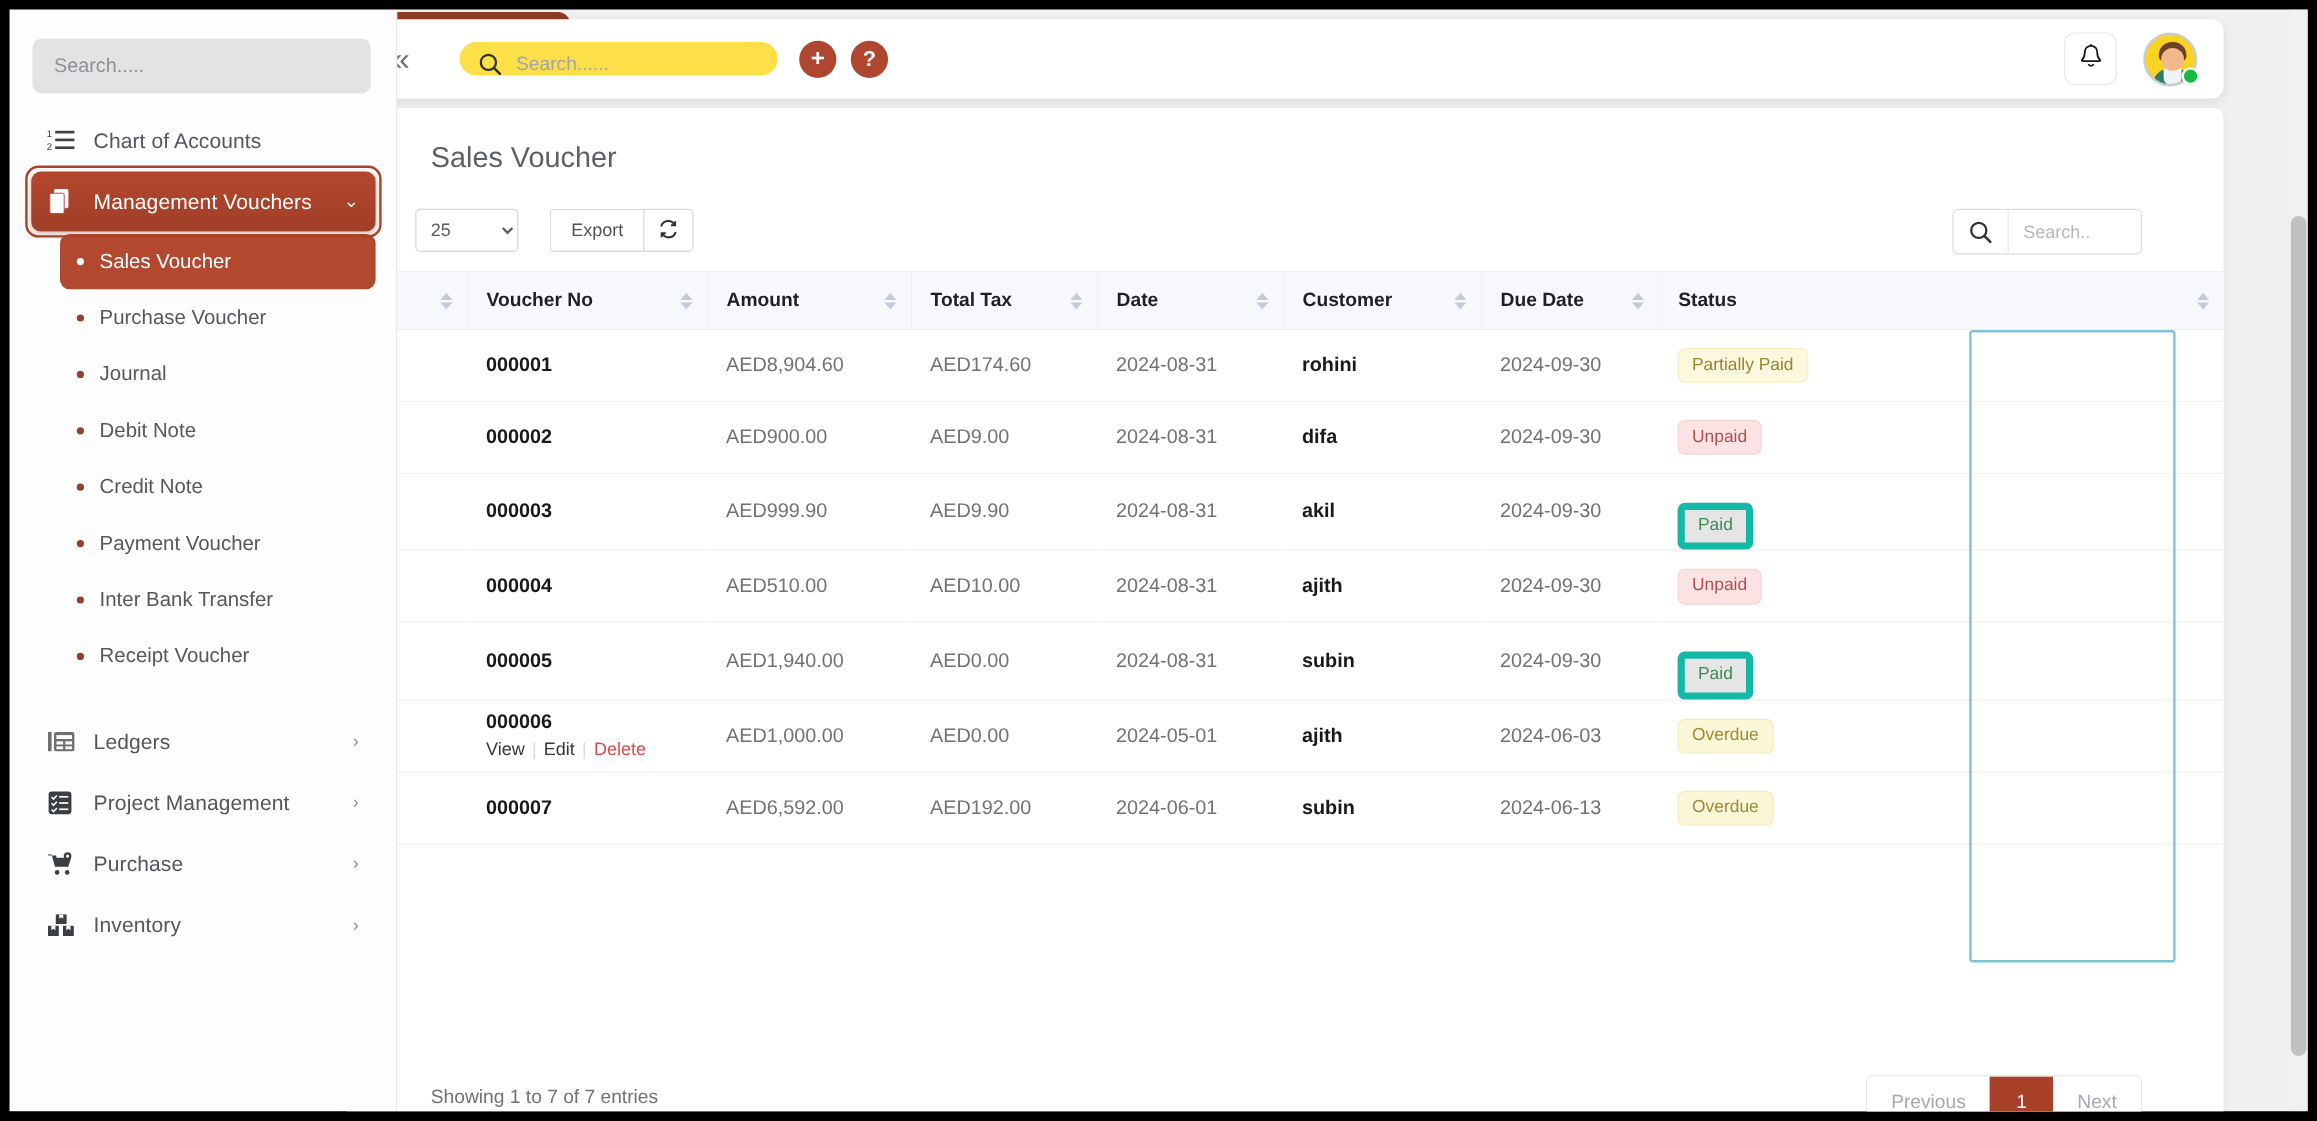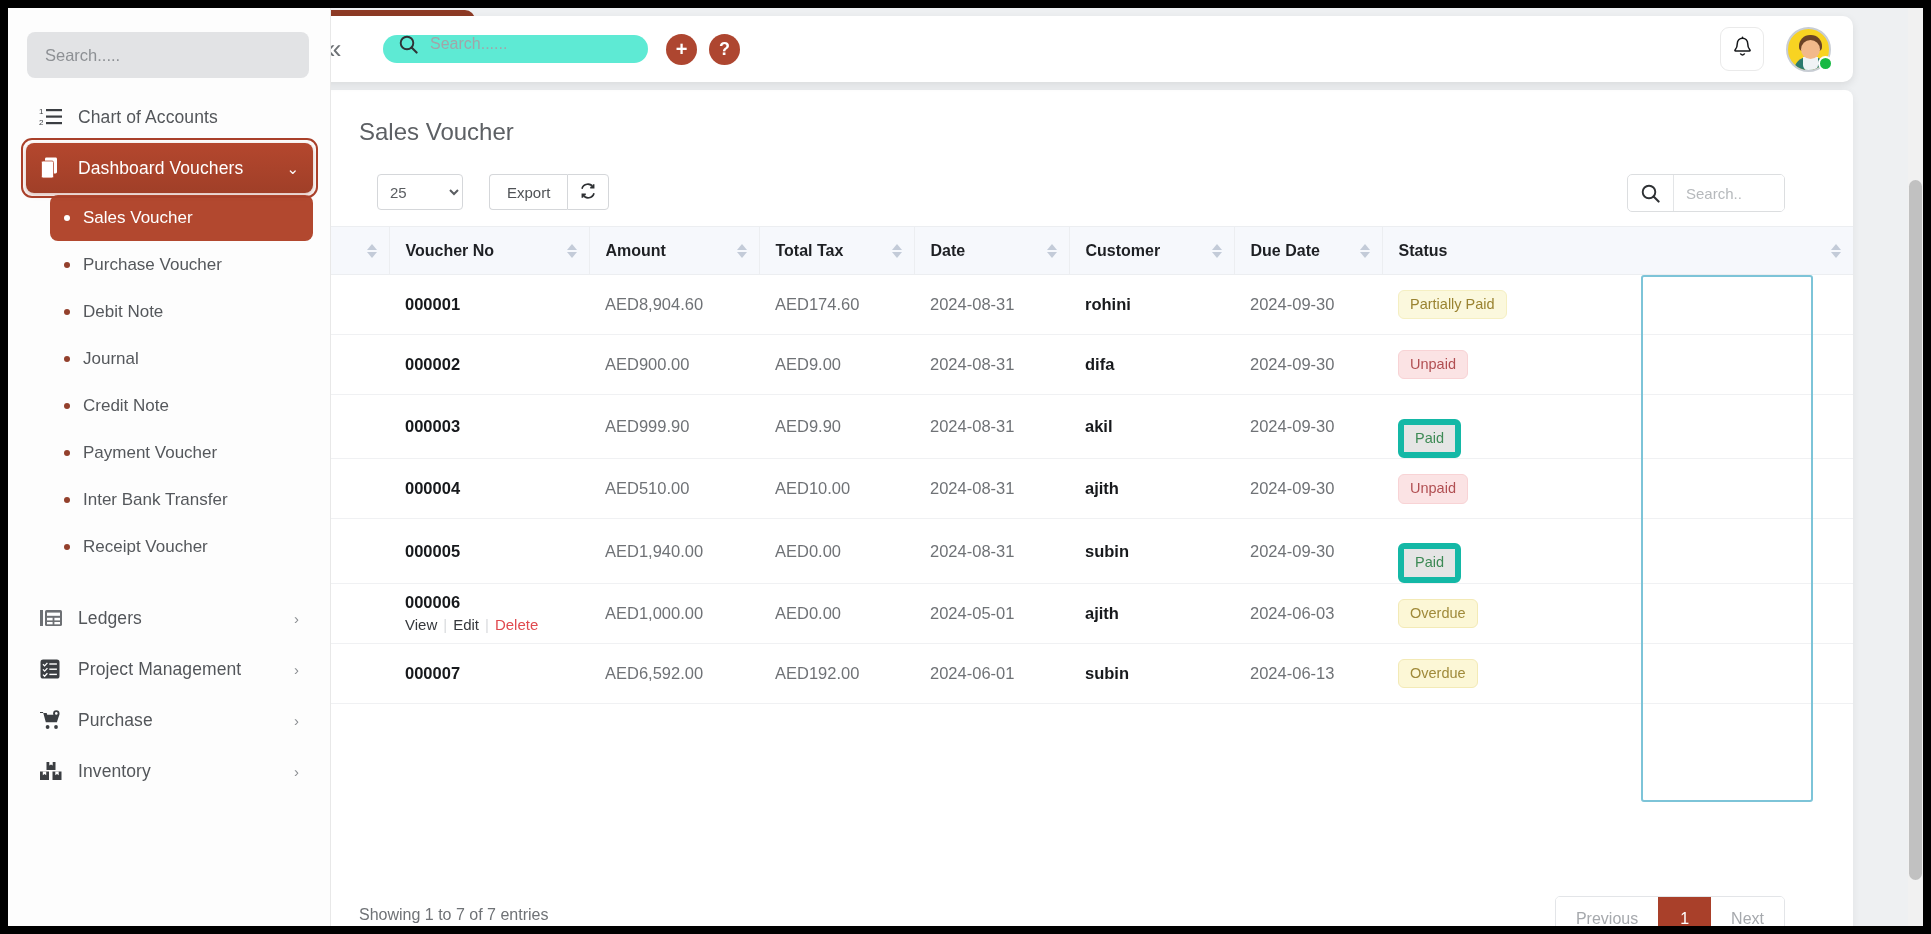--- a/index.html
+++ b/index.html
@@ -169,23 +169,23 @@
     font-size: 27px;
     line-height: 1;
     cursor: pointer;
     margin-right: 30px;
     flex: 0 0 38px;
   }
 
   .top-search-wrap {
     position: relative;
     width: 265px; height: 28px;
-    background: #5eead4;
+    background: #fde047;
     border-radius: 21px;
-    display: flex; align-items: flex-start;
+    display: flex; align-items: flex-end;
     padding: 0 16px;
     flex: 0 0 265px;
   }
   .top-search-wrap .sicon { margin-right: 12px; display:flex; }
   .top-search {
     border: none; background: transparent; outline: none;
     font-size: 16px; color: #6d7074; width: 190px;
     font-family: "Liberation Sans", sans-serif;
   }
   .top-search::placeholder { color: #a2a5a9; }
@@ -254,21 +254,21 @@
   #page-title {
     position: absolute;
     left: 70px; top: 28px;
     font-size: 24px;
     color: #5d6064;
     font-weight: 400;
   }
 
   .toolbar {
     position: absolute;
-    left: 88px; top: 84px;
+    left: 57px; top: 84px;
     display: flex; align-items: center;
   }
   .len-select {
     width: 86px; height: 36px;
     border: 1px solid #d5d7da;
     border-radius: 4px;
     background: #fff;
     font-size: 15px;
     color: #5a5d61;
     padding: 0 8px;
@@ -496,40 +496,40 @@
       <div class="nav-item active ring">
         <span class="ico">
           <svg width="24" height="24" viewBox="0 0 24 24">
             <rect x="6" y="1.5" width="12" height="16" rx="1.4" fill="#ffffff"></rect>
             <rect x="2.5" y="5" width="12" height="17" rx="1.4" fill="#ffffff" stroke="#b4472e" stroke-width=".8"></rect>
             <rect x="5" y="8.5" width="7" height="1.3" fill="#b4472e"></rect>
             <rect x="5" y="12" width="7" height="1.3" fill="#b4472e"></rect>
             <rect x="5" y="15.5" width="5" height="1.3" fill="#b4472e"></rect>
           </svg>
         </span>
-        <span class="lbl">Dashboard Vouchers</span>
+        <span class="lbl">Management Vouchers</span>
         <span class="chev">⌄</span>
       </div>
 
       <div class="sub-list">
         <div class="sub-item active">
           <span class="dot"></span>
           <span class="lbl">Sales Voucher</span>
         </div>
         <div class="sub-item">
           <span class="dot"></span>
           <span class="lbl">Purchase Voucher</span>
         </div>
         <div class="sub-item">
           <span class="dot"></span>
-          <span class="lbl">Debit Note</span>
+          <span class="lbl">Journal</span>
         </div>
         <div class="sub-item">
           <span class="dot"></span>
-          <span class="lbl">Journal</span>
+          <span class="lbl">Debit Note</span>
         </div>
         <div class="sub-item">
           <span class="dot"></span>
           <span class="lbl">Credit Note</span>
         </div>
         <div class="sub-item">
           <span class="dot"></span>
           <span class="lbl">Payment Voucher</span>
         </div>
         <div class="sub-item">

